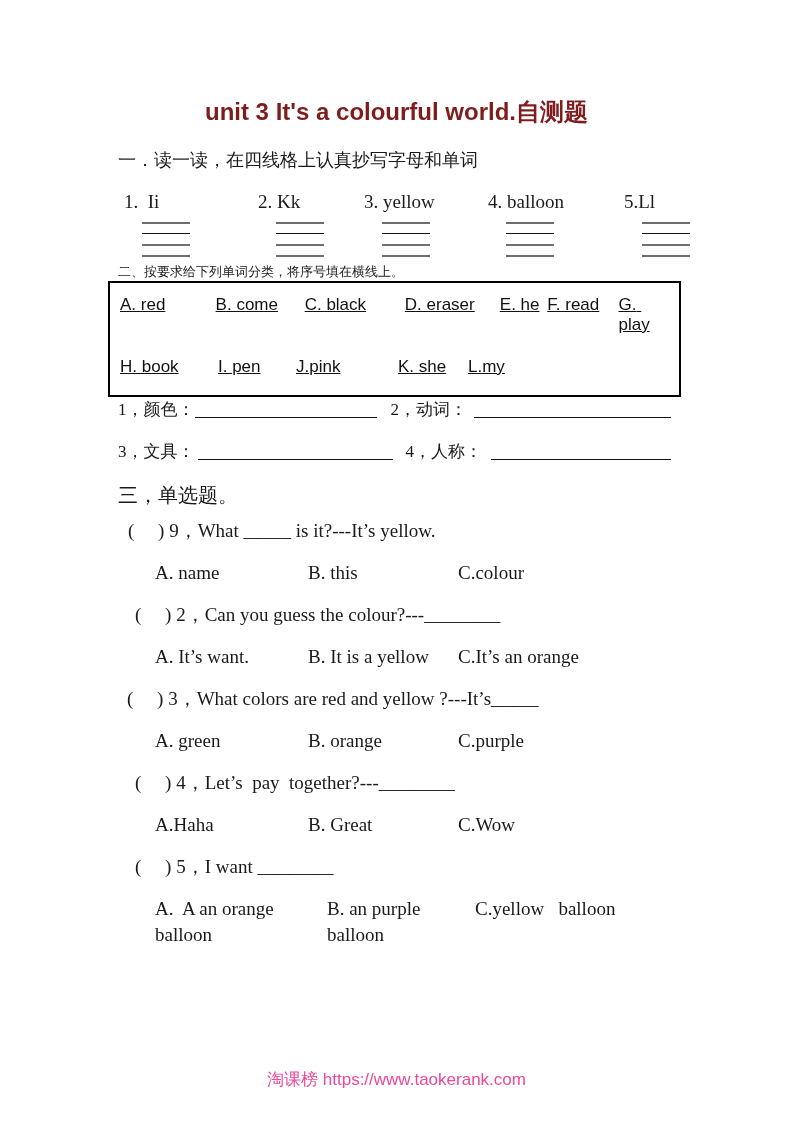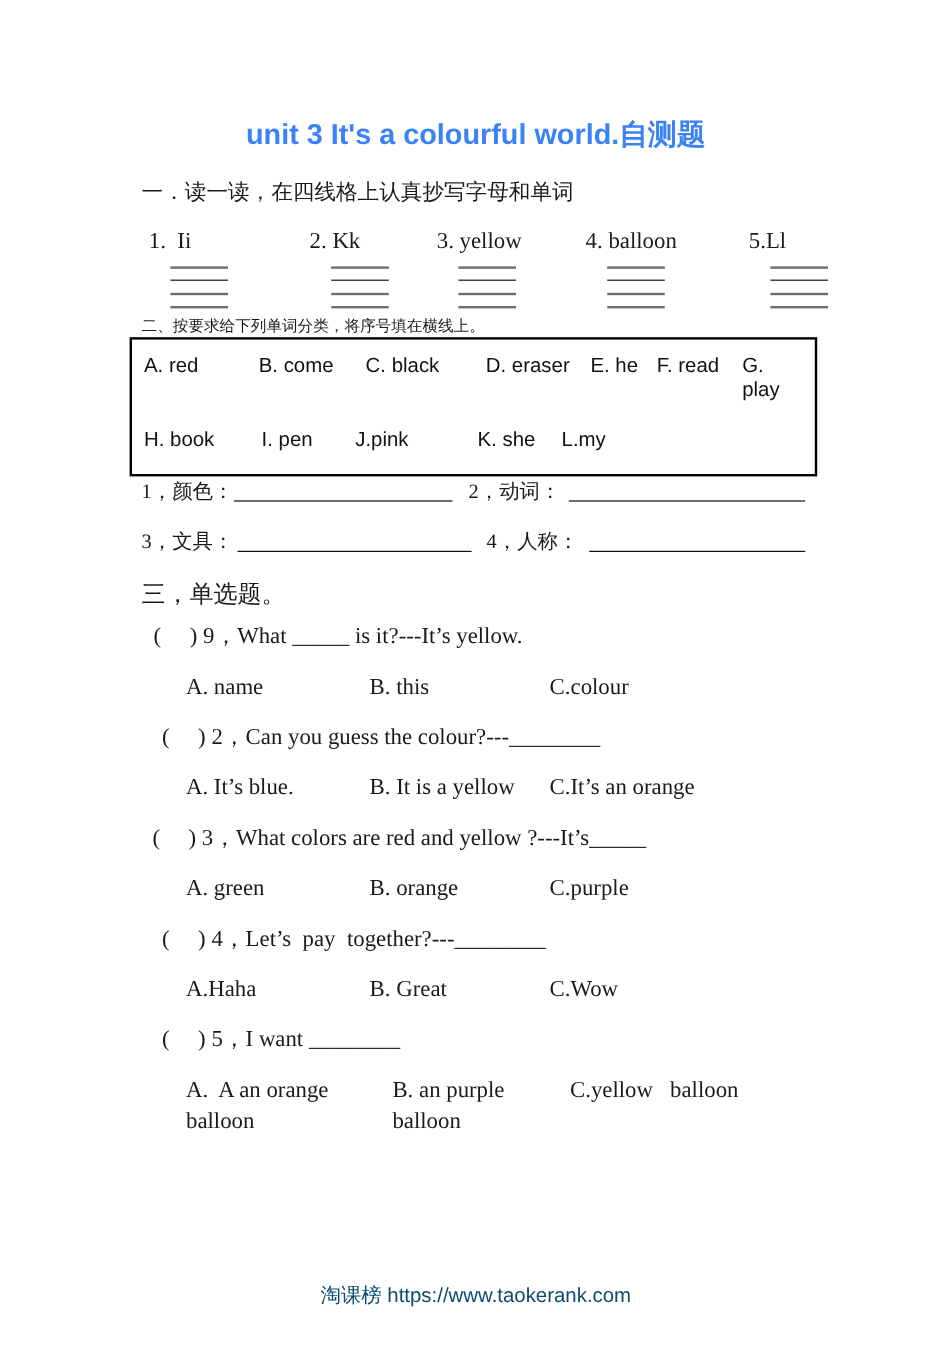--- a/index.html
+++ b/index.html
@@ -4,49 +4,49 @@
 <style>
   html,body { margin:0; padding:0; background:#ffffff; }
   .page {
     position:relative; width:793px; height:1122px; background:#ffffff;
     font-family:"Liberation Serif", serif; color:#1a1a1a; overflow:hidden;
   }
   
   .title {
     position:absolute; top:96px; left:0; width:100%; margin:0;
     text-align:center; font-family:"Liberation Sans", sans-serif;
-    font-size:24px; font-weight:bold; color:#3b82f6;
+    font-size:24px; font-weight:bold; color:#7f1d1d;
   }
   
   .s1-heading { position:absolute; top:148px; left:118px; font-size:18px; }
   .items-row { position:absolute; top:191px; left:124px; display:flex; }
   .copy-item:nth-child(1){ width:134px; }
   .copy-item:nth-child(2){ width:106px;font-family:Liberation Serif, serif; }
   .copy-item:nth-child(3){ width:124px; }
   .copy-item:nth-child(4){ width:136px; }
   .copy-label { font-size:19px; white-space:pre-wrap; }
   .writing-grid { width:48px; margin:9px 0 0 18px; }
   .writing-grid .ln { height:0; border-top:2px solid #6e6e6e; margin-bottom:9px; }
   .writing-grid .ln.mid { border-top:1px solid #151515; margin-bottom:10px; }
   .writing-grid .ln:last-child { margin-bottom:0; }
   
   .s2-heading { position:absolute; top:263px; left:118px; font-size:13px; }
   .word-box {
     position:absolute; top:281px; left:108px; width:549px;
     border:2px solid #000; padding:12px 10px 18px 10px;
     font-family:"Liberation Sans", sans-serif; font-size:17px; color:#111;
   }
-  .wb-row { display:flex; }
+  .wb-row { display:flex;text-decoration:underline; }
   .wb-row + .wb-row { margin-top:22px; }
   .wb-row span { white-space:pre-wrap; }
   .wb-row.r1 span:nth-child(1){ width:102px; }
   .wb-row.r1 span:nth-child(2){ width:95px; }
   .wb-row.r1 span:nth-child(3){ width:77px; }
   .wb-row.r1 span:nth-child(4){ width:93px;margin-left:28px; }
-  .wb-row.r1 span:nth-child(5){ width:59px; }
+  .wb-row.r1 span:nth-child(5){ width:59px;text-align:center; }
   .wb-row.r1 span:nth-child(6){ width:76px; }
   .wb-row.r2 span:nth-child(1){ width:98px; }
   .wb-row.r2 span:nth-child(2){ width:78px; }
   .wb-row.r2 span:nth-child(3){ width:102px; }
   .wb-row.r2 span:nth-child(4){ width:70px; }
   
   .blank-row { position:absolute; left:118px; font-size:17px; white-space:nowrap; }
   .blank-row.ra { top:398px; }
   .blank-row.rb { top:440px; }
   .blank-line {
@@ -60,21 +60,21 @@
   .q-opts { margin-left:155px; height:42px; line-height:26px; display:flex; }
   .q-opts span { white-space:pre-wrap; }
   .q-opts.std span:nth-child(1){ width:153px; }
   .q-opts.std span:nth-child(2){ width:150px; }
   .q-opts.wide span:nth-child(1){ width:172px; }
   .q-opts.wide span:nth-child(2){ width:148px; }
   .ml1 { margin-left:128px; } .ml2 { margin-left:135px; } .ml3 { margin-left:127px; }
   
   .footer {
     position:absolute; top:1068px; left:0; width:100%; text-align:center;
-    font-family:"Liberation Sans", sans-serif; font-size:17px; color:#0c4a6e;
+    font-family:"Liberation Sans", sans-serif; font-size:17px; color:#ec4899;
   }
 </style>
 </head>
 <body>
 
 <div class="page">
 
   <h1 class="title">unit 3 It's a colourful world.自测题</h1>
 
   <div class="s1-heading">一．读一读，在四线格上认真抄写字母和单词</div>
@@ -160,21 +160,21 @@
   <div class="mcq">
     <p class="q-text ml1">(     ) 9，What _____ is it?---It’s yellow.</p>
     <div class="q-opts std">
       <span>A. name</span>
       <span>B. this</span>
       <span>C.colour</span>
     </div>
 
     <p class="q-text ml2">(     ) 2，Can you guess the colour?---________</p>
     <div class="q-opts std">
-      <span>A. It’s blue.</span>
+      <span>A. It’s want.</span>
       <span>B. It is a yellow</span>
       <span>C.It’s an orange</span>
     </div>
 
     <p class="q-text ml3">(     ) 3，What colors are red and yellow ?---It’s_____</p>
     <div class="q-opts std">
       <span>A. green</span>
       <span>B. orange</span>
       <span>C.purple</span>
     </div>

